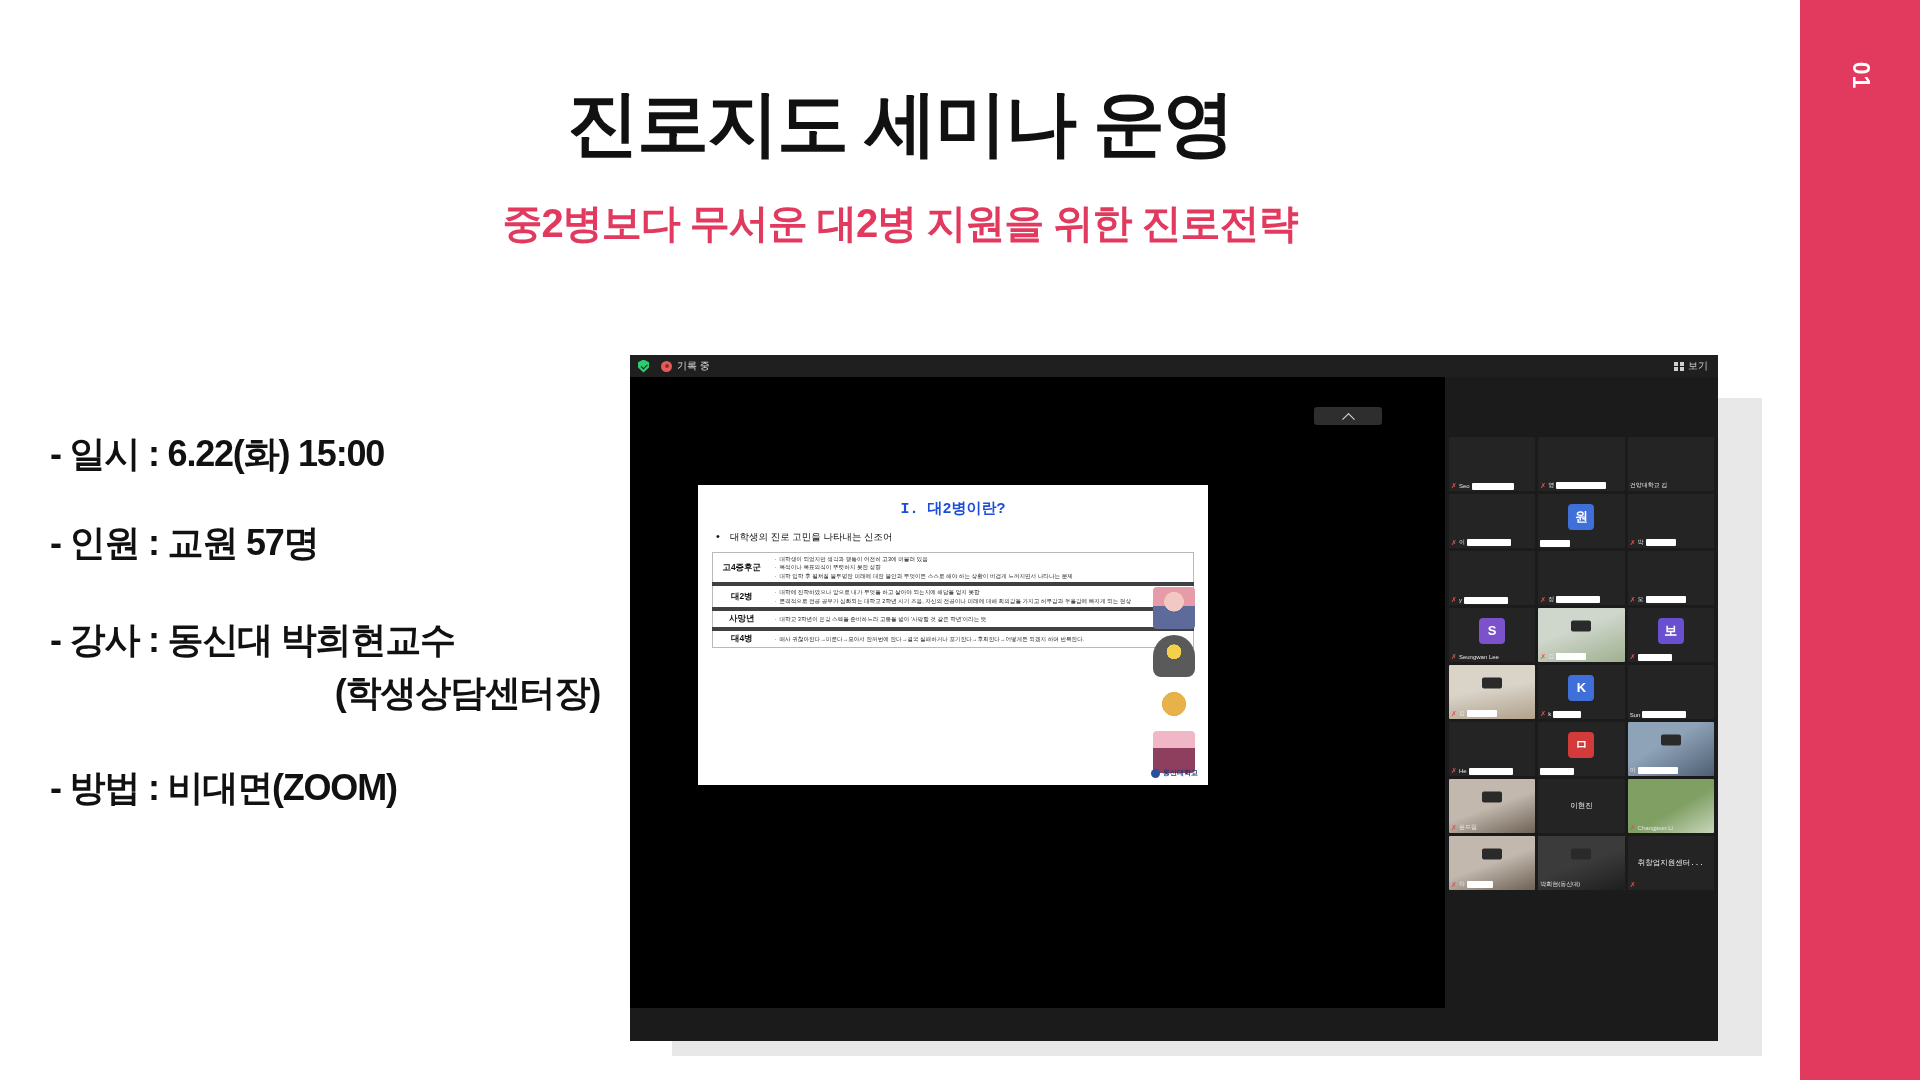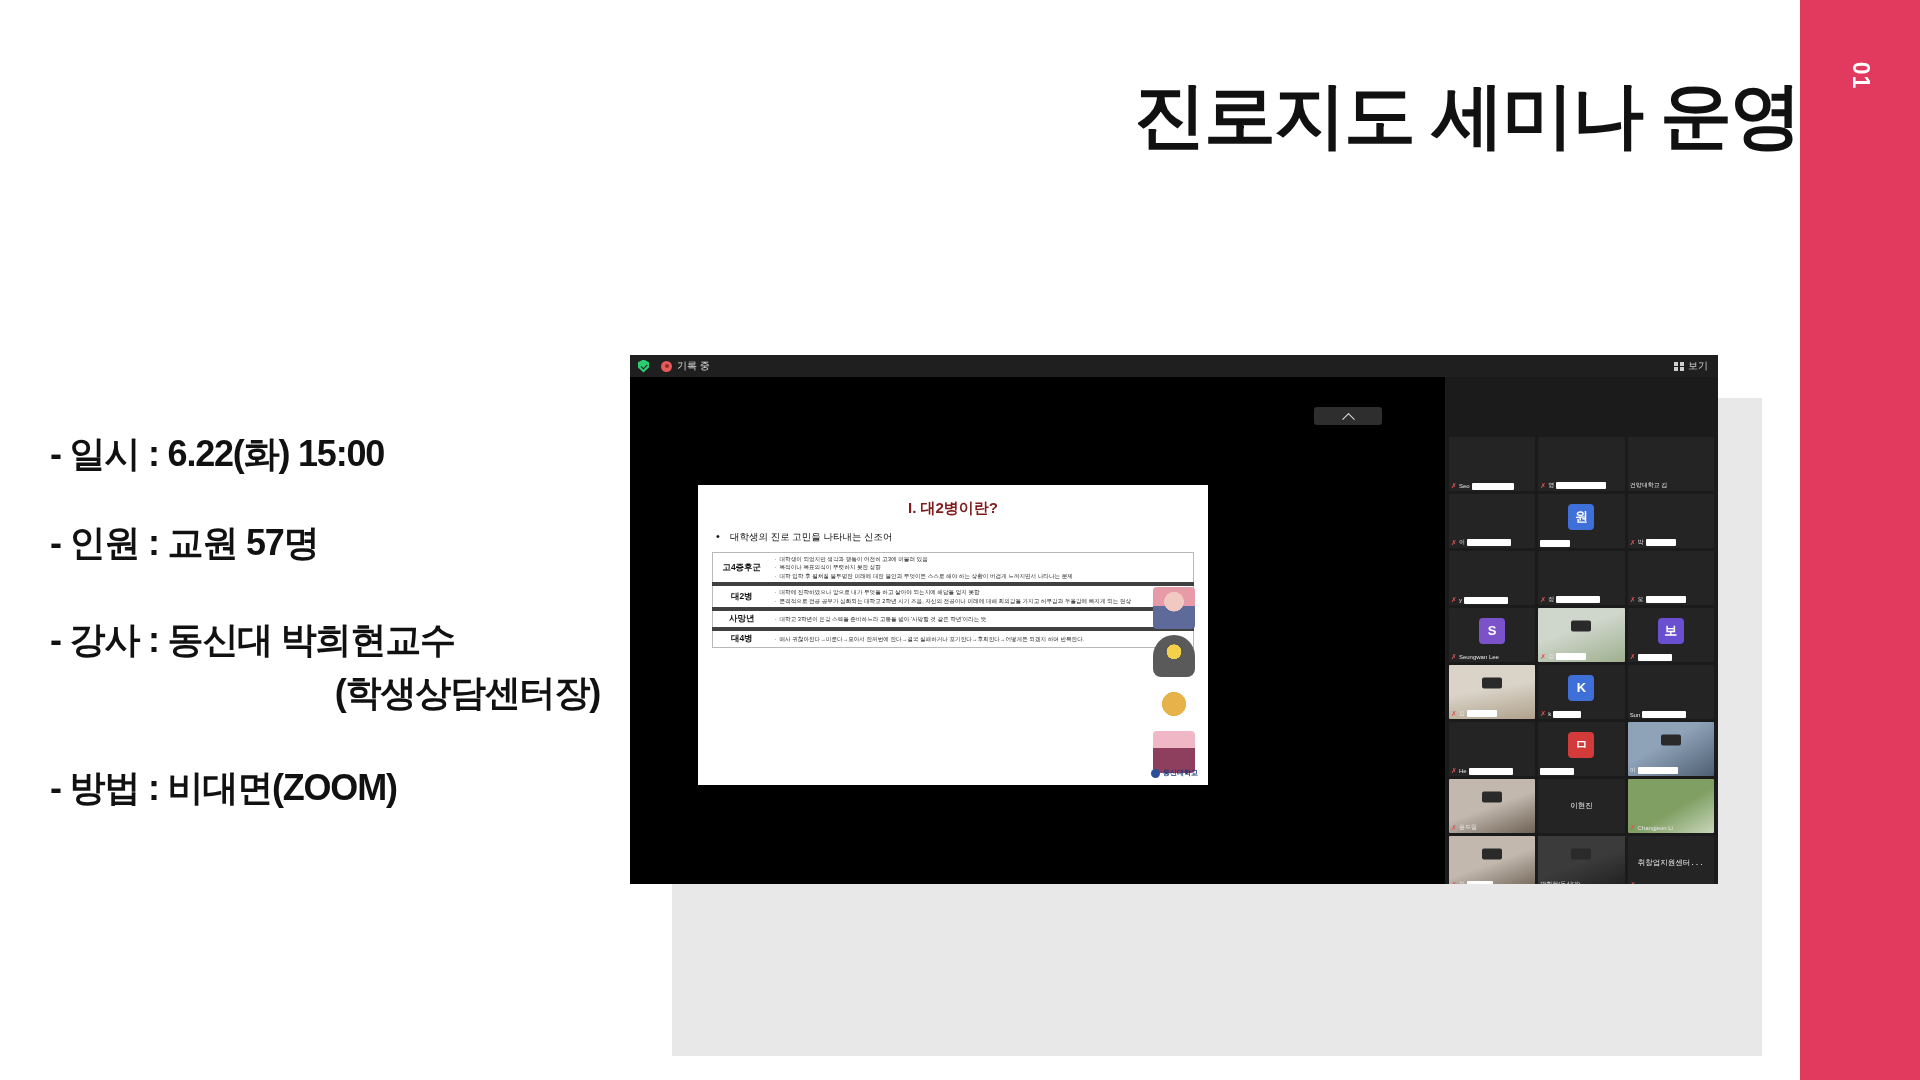--- a/index.html
+++ b/index.html
@@ -17,22 +17,22 @@
     background: #e23a5e;
   }
   .band-num {
     position: absolute; top: 62px; left: 50%; transform: translateX(-50%) rotate(90deg);
     transform-origin: center;
     color: #fff; font-size: 23px; font-weight: 700; letter-spacing: 1px;
   }
 
   
   .slide-title {
-    position: absolute; top: 78px; left: 0; width: 1800px;
-    text-align: right;
+    position: absolute; top: 86px; left: 0; width: 1800px;
+    text-align: center;
     font-size: 72px; font-weight: 900; color: #111; letter-spacing: -2px;
     line-height: 1.05;
   }
   .slide-subtitle {
     position: absolute; top: 196px; left: 0; width: 1800px;
     text-align: center;
     font-size: 40px; font-weight: 800; color: #e23a5e; letter-spacing: -1px;
   }
 
   
@@ -48,21 +48,21 @@
   .b4 { }
 
   
   .grey-card {
     position: absolute; left: 672px; top: 398px; width: 1090px; height: 658px;
     background: #e8e8e8;
   }
 
   
   .zoom-win {
-    position: absolute; left: 630px; top: 355px; width: 1088px; height: 529px;
+    position: absolute; left: 630px; top: 355px; width: 1088px; height: 686px;
     background: #1b1b1b; overflow: hidden;
   }
   .zoom-topbar {
     position: absolute; top: 0; left: 0; width: 100%; height: 22px;
     background: #1f1f1f; display: flex; align-items: center; padding: 0 8px;
   }
   .shield {
     width: 11px; height: 13px; background: #2ecc71;
     clip-path: polygon(50% 0, 100% 22%, 100% 62%, 50% 100%, 0 62%, 0 22%);
     position: relative; flex: none;
@@ -109,21 +109,21 @@
   .chev-up { width: 9px; height: 9px; border-left: 1.6px solid #ddd; border-top: 1.6px solid #ddd; transform: rotate(45deg) translate(2px,2px); }
 
   
   .share-stage {
     position: absolute; left: 0; top: 22px; width: 815px; height: 631px; background: #000;
   }
   .share-slide {
     position: absolute; left: 68px; top: 108px; width: 510px; height: 300px;
     background: #fff;
   }
-  .sl-title { text-align:center; font-size: 15px; font-weight: 700; color:#7f1d1d; margin-top: 14px; font-family:Liberation Sans, sans-serif; }
+  .sl-title { text-align:center; font-size: 15px; font-weight: 700; color:#1d4ed8; margin-top: 14px; font-family:Liberation Mono, monospace; }
   .sl-bullet { font-size: 9.5px; color:#111; margin: 13px 16px 8px 18px; position: relative; padding-left: 14px;}
   .sl-bullet::before { content:"•"; position:absolute; left:0; top:-1px; font-size: 11px; }
   .sl-table { margin: 0 14px; border: 1px solid #b9b9b9; border-collapse: collapse; width: calc(100% - 28px); }
   .sl-table td { border-top: 4px solid #404040; vertical-align: middle; padding: 2px 3px; }
   .sl-table tr:first-child td { border-top: none; }
   .sl-k { width: 58px; text-align:center; font-size: 8.5px; font-weight: 700; color:#111; }
   .sl-v { font-size: 5.6px; color:#222; line-height: 1.5; }
   .sl-v div { position: relative; padding-left: 6px; }
   .sl-v div::before { content:"·"; position:absolute; left: 1px; }
   .sl-logo { position:absolute; right: 10px; bottom: 7px; font-size: 7px; color:#1a3a7a; font-weight:700; display:flex; align-items:center; gap:3px;}
@@ -171,20 +171,21 @@
 </head>
 <body>
 
 <div id="slide">
 
   <div class="right-band">
     <div class="band-num">01</div>
   </div>
 
   <div class="slide-title">진로지도 세미나 운영</div>
+  <div class="slide-subtitle">중2병보다 무서운 대2병 지원을 위한 진로전략</div>
 
   <div class="bullets">
     <div class="bullet b1">- 일시 : 6.22(화) 15:00</div>
     <div class="bullet b2">- 인원 : 교원 57명</div>
     <div class="bullet b3">- 강사 : 동신대 박희현교수</div>
     <div class="bullet b3sub">(학생상담센터장)</div>
     <div class="bullet b4">- 방법 : 비대면(ZOOM)</div>
   </div>
 
   <div class="grey-card"></div>

